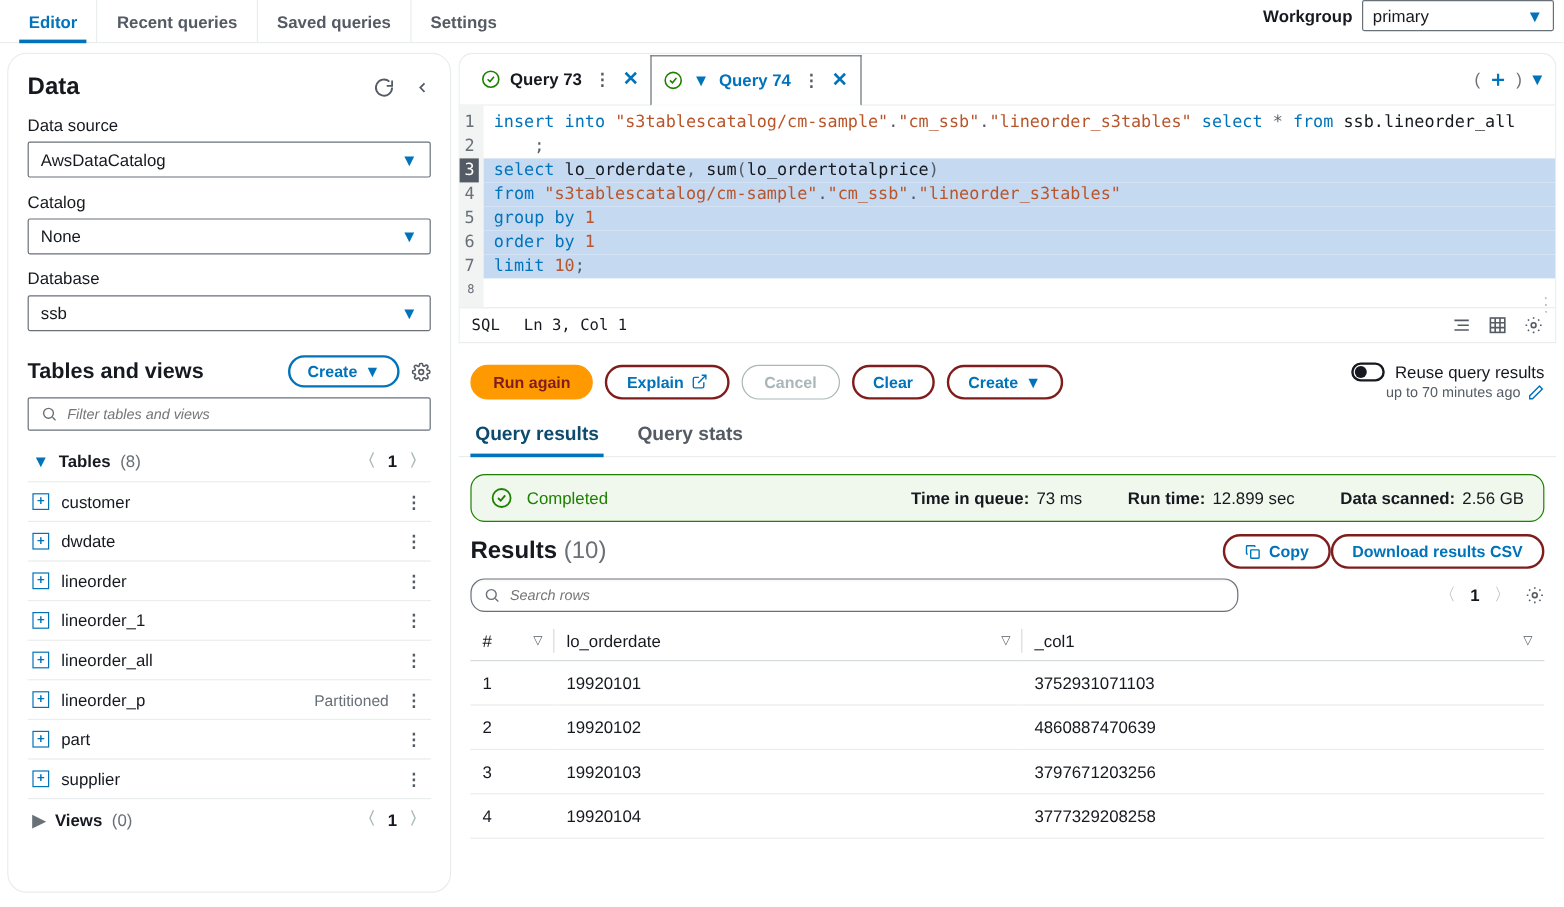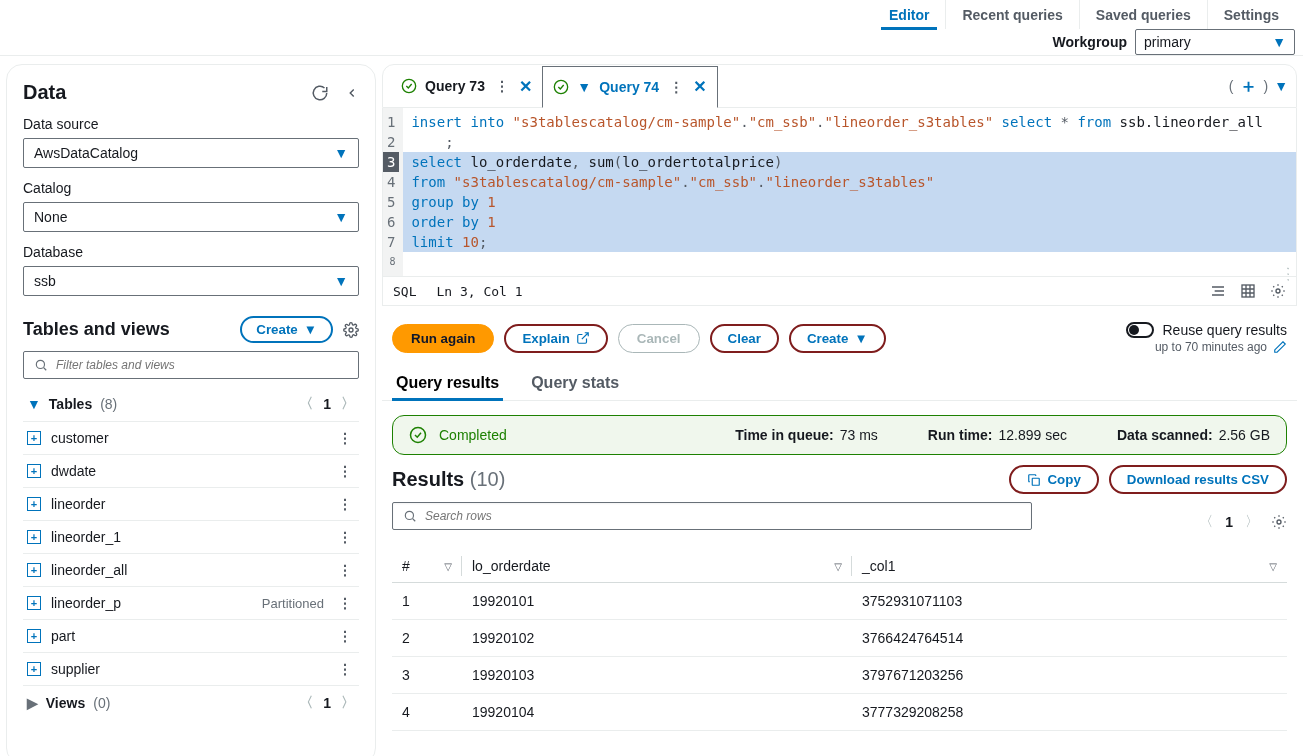--- a/index.html
+++ b/index.html
@@ -1,19 +1,19 @@
 <!DOCTYPE html>
 <html><head>
 <meta charset="utf-8">
 <style>
 * { box-sizing: border-box; margin: 0; padding: 0; }
 body { font-family: "Amazon Ember", "Helvetica Neue", Arial, sans-serif; font-size: 14px; color: #16191f; background: #fff; width: 1303px; height: 756px; overflow: hidden; }
 
 
-.topnav { display: flex; align-items: flex-end; height: 56px; border-bottom: 1px solid #eaeded; padding: 0 8px; flex-direction: column; }
+.topnav { display: flex; align-items: flex-start; height: 36px; border-bottom: 1px solid #eaeded; padding: 0 8px; }
 .topnav-tabs { display: flex; height: 100%; }
 .topnav-tab { padding: 0 16px; display: flex; align-items: center; font-weight: 700; cursor: pointer; border-right: 1px solid #eaeded; position: relative; color: #545b64; }
 .topnav-tab.active { color: #0073bb; }
 .topnav-tab.active::after { content: ""; position: absolute; left: 8px; right: 8px; bottom: -1px; height: 3px; background: #0073bb; }
 .topnav-spacer { flex: 1; }
 .workgroup { display: flex; align-items: center; gap: 8px; }
 .workgroup-label { font-weight: 700; }
 .workgroup-select { border: 1px solid #687078; border-radius: 2px; padding: 4px 8px; width: 160px; display: flex; justify-content: space-between; align-items: center; cursor: pointer; }
 
 
@@ -74,55 +74,55 @@
 .num { color: #b8552b; }
 .fn { color: #16191f; }
 .editor-statusbar { display: flex; align-items: center; justify-content: space-between; border-top: 1px solid #eaeded; padding: 6px 10px; font-size: 13px; }
 .editor-statusbar-left { display: flex; gap: 20px; }
 .editor-statusbar-right { display: flex; gap: 14px; color: #545b64; }
 .sbicon { cursor: pointer; }
 .resize-handle { position: absolute; right: 2px; bottom: 24px; color: #aab7b8; font-size: 12px; transform: rotate(-45deg); }
 
 
 .action-row { display: flex; align-items: center; gap: 10px; padding: 16px 10px 12px; }
-.btn-primary { background: #ff9900; border: 1px solid #ff9900; color: #0f172a; font-weight: 700; border-radius: 20px; padding: 6px 18px; cursor: pointer; }
+.btn-primary { background: #ff9900; border: 1px solid #ff9900; color: #7f1d1d; font-weight: 700; border-radius: 20px; padding: 6px 18px; cursor: pointer; }
 .btn-outline { border: 2px solid #7f1d1d; color: #0073bb; background: #fff; border-radius: 20px; padding: 5px 16px; font-weight: 700; cursor: pointer; display: inline-flex; align-items: center; gap: 6px; }
 .btn-disabled { border: 1px solid #aab7b8; color: #aab7b8; background: #fff; border-radius: 20px; padding: 6px 18px; font-weight: 700; cursor: not-allowed; }
 .action-spacer { flex: 1; }
 .reuse-block { text-align: right; }
 .reuse-row { display: flex; align-items: center; gap: 8px; justify-content: flex-end; }
 .toggle { width: 28px; height: 16px; border: 2px solid #16191f; border-radius: 10px; position: relative; background: #fff; }
 .toggle-knob { width: 10px; height: 10px; background: #16191f; border-radius: 50%; position: absolute; left: 1px; top: 1px; }
 .reuse-sub { font-size: 12px; color: #545b64; display: flex; align-items: center; gap: 6px; justify-content: flex-end; margin-top: 2px; }
 .edit-icon { color: #0073bb; }
 
 
 .results-tabs { display: flex; border-bottom: 1px solid #eaeded; padding: 0 10px; gap: 24px; }
 .results-tab { padding: 8px 4px; font-weight: 700; color: #545b64; cursor: pointer; position: relative; font-size: 16px;}
-.results-tab.active { color: #000000; }
+.results-tab.active { color: #0c4a6e; }
 .results-tab.active::after { content: ""; position: absolute; left: 0; right: 0; bottom: -1px; height: 3px; background: #0073bb; }
 
 
 .status-banner { border: 1px solid #1d8102; background: #f0f7ed; border-radius: 12px; margin: 14px 10px 10px; padding: 10px 16px; display: flex; align-items: center; gap: 12px; }
 .status-banner .check { color: #1d8102; }
 .status-label { color: #1d8102; font-weight: 500; }
 .status-spacer { flex: 1; }
-.status-kv { display: flex; gap: 6px; margin-left: 38px; text-align: right; }
+.status-kv { display: flex; gap: 6px; margin-left: 26px; text-align: right; }
 .status-kv .k { font-weight: 700; }
 
 
 .results-header { display: flex; align-items: center; justify-content: space-between; padding: 0 10px 8px; }
 .results-title { font-size: 20px; font-weight: 700; }
 .results-title .cnt { font-weight: 400; color: #687078; }
-.results-header-actions { display: flex; gap: 10px; }
+.results-header-actions { display: flex; }
 
 
 .results-search-row { display: flex; align-items: center; gap: 16px; padding: 0 10px 8px; }
 .results-search { flex: 1; max-width: 640px; }
-.results-search .search-box { margin-bottom: 12px; background: #fff; box-shadow: inset 0 1px 2px rgba(0,0,0,0.05);}
+.results-search .search-box { margin-bottom: 0; background: #fff; box-shadow: inset 0 1px 2px rgba(0,0,0,0.05); border-radius: 12px;}
 .results-nav { display: flex; align-items: center; gap: 12px; margin-left: auto; }
 
 
 .data-table { width: calc(100% - 20px); margin: 0 10px; border-collapse: collapse; }
 .data-table th { text-align: left; font-weight: 400; padding: 8px 10px; border-bottom: 1px solid #d5dbdb; position: relative; }
 .th-inner { display: flex; align-items: center; justify-content: space-between; gap: 8px; }
 .th-divider { position: absolute; right: 0; top: 6px; bottom: 6px; width: 1px; background: #d5dbdb; }
 .sort-tri { color: #545b64; font-size: 10px; }
 .data-table td { padding: 10px 10px; border-bottom: 1px solid #eaeded; }
 
@@ -502,21 +502,21 @@
       </thead>
       <tbody id="results-body">
           <tr>
             <td>1</td>
             <td>19920101</td>
             <td>3752931071103</td>
           </tr>
           <tr>
             <td>2</td>
             <td>19920102</td>
-            <td>3766424764514</td>
+            <td>4860887470639</td>
           </tr>
           <tr>
             <td>3</td>
             <td>19920103</td>
             <td>3797671203256</td>
           </tr>
           <tr>
             <td>4</td>
             <td>19920104</td>
             <td>3777329208258</td>

